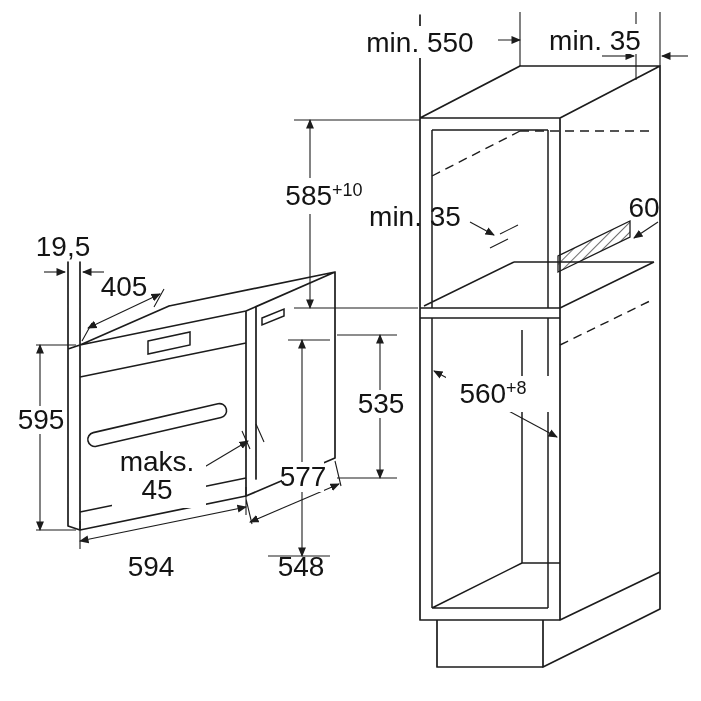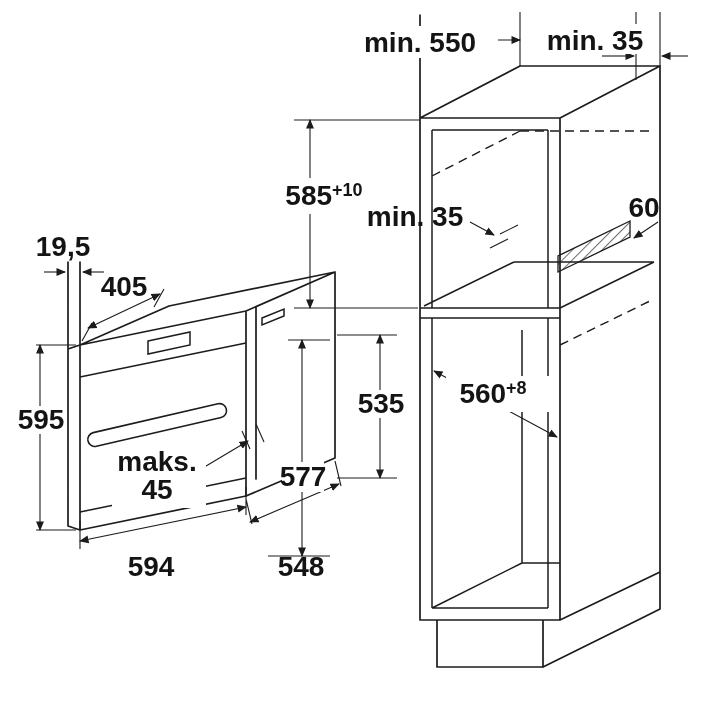--- a/index.html
+++ b/index.html
@@ -1,17 +1,17 @@
 <!DOCTYPE html>
 <html><head>
 <meta charset="utf-8">
 <style>
   html,body{margin:0;padding:0;background:#ffffff;}
   .page{width:701px;height:701px;background:#fff;position:relative;overflow:hidden;
-        font-family:"Liberation Sans", sans-serif;font-weight:bold;}
+        font-family:"Liberation Sans", sans-serif;}
   svg text{font-family:"Liberation Sans", sans-serif;fill:#141414;}
   .dim-txt{font-size:28px;}
   .struct{stroke:#1c1c1c;stroke-width:1.7;fill:none;stroke-linecap:round;}
   .inner{stroke:#1c1c1c;stroke-width:1.5;fill:none;}
   .hidden-edge{stroke:#1c1c1c;stroke-width:1.4;fill:none;stroke-dasharray:9 6;}
   .dim{stroke:#1c1c1c;stroke-width:1.1;fill:none;}
   .mask{fill:#ffffff;stroke:none;}
 </style>
 </head>
 <body>

